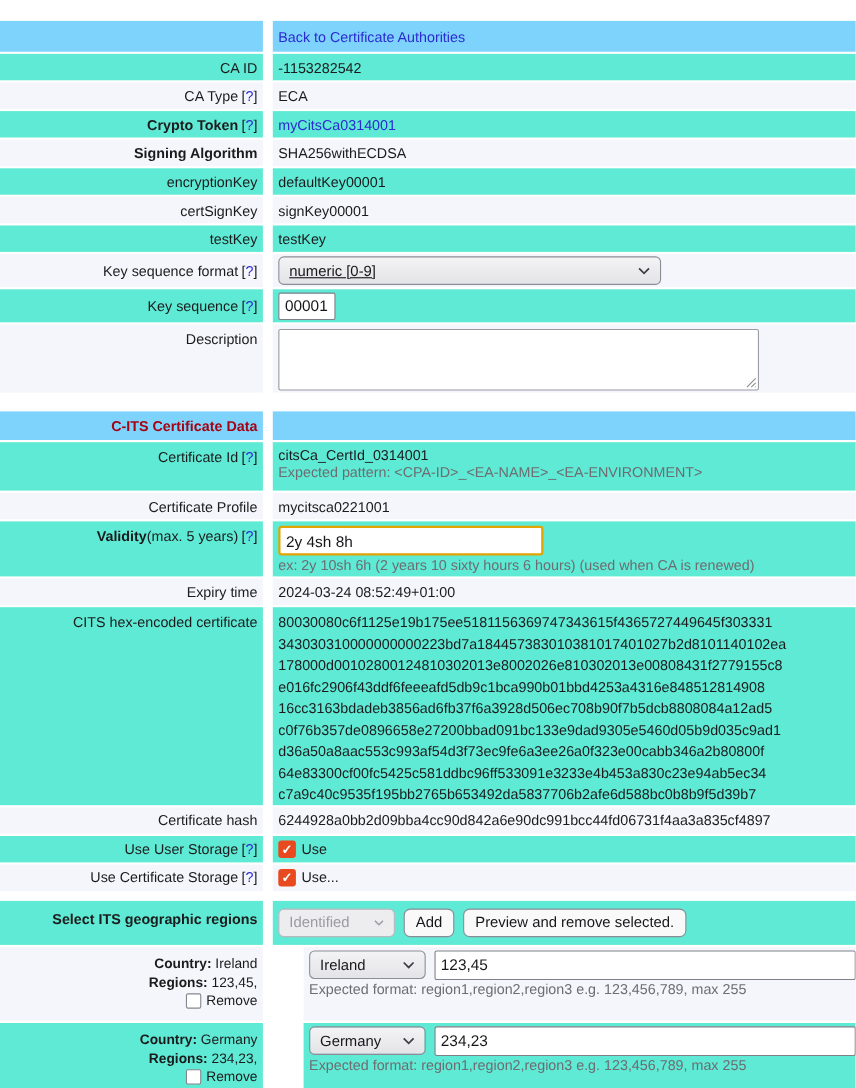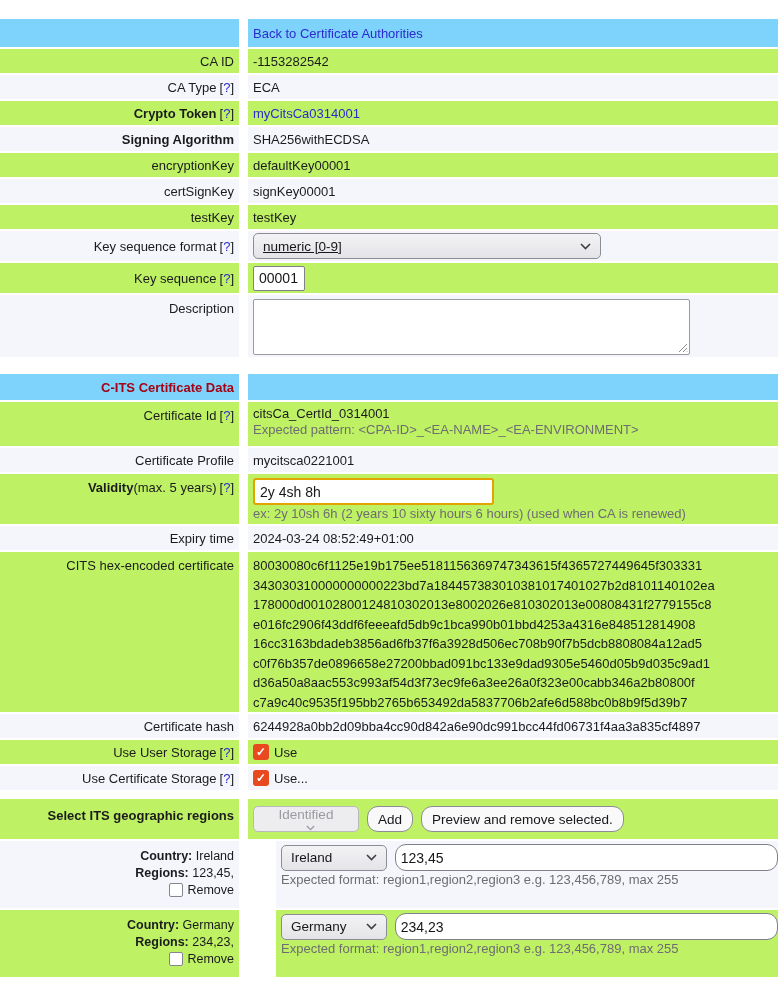--- a/index.html
+++ b/index.html
@@ -17,21 +17,21 @@
   .lbl {
     flex: 0 0 239px; width: 239px;
     display: flex; align-items: center; justify-content: flex-end;
     text-align: right; padding: 0 5px 0 4px;
   }
   .val {
     flex: 1 1 auto; margin-left: 9px; min-width: 0;
     display: flex; align-items: center; padding-left: 5px;
   }
   .bg-beige .lbl, .bg-beige .val { background: #7dd3fc; }
-  .bg-blue  .lbl, .bg-blue  .val { background: #bef264; }
+  .bg-blue  .lbl, .bg-blue  .val { background: #5eead4; }
   .bg-light .lbl, .bg-light .val { background: #f5f6fc; }
 
   .h24 { height: 24px; } .h26 { height: 26px; } .h28 { height: 28px; }
   .h30 { height: 30px; } .h40 { height: 40px; } .h44 { height: 44px; }
   .h50 { height: 50px; } .h62 { height: 62px; } .h67 { height: 67px; gap: 28px; }
 
   .vtop .lbl { align-items: flex-start; padding-top: 6px; }
   .vtop .val { display: block; padding-top: 4px; }
 
   .b { font-weight: 700; }
@@ -44,21 +44,21 @@
   
   .sel {
     display: inline-flex; align-items: center; justify-content: space-between;
     background: linear-gradient(#f3f3f5, #e4e4e8);
     border: 1px solid #8c8c96; border-radius: 5px;
     height: 26px; padding: 0 9px; cursor: pointer; font-size: 13.5px;
     color: #17171a;
   }
   .sel-wide { width: 348px; text-decoration: underline; }
   .sel-country { width: 128px; }
-  .sel-disabled { width: 106px; background: #ededf0; border-color: #b8b8bf; color: #9a9aa1; cursor: default; flex-direction: column; }
+  .sel-disabled { width: 106px; background: #ededf0; border-color: #b8b8bf; color: #9a9aa1; cursor: default; }
   .sel-disabled svg path { stroke: #9a9aa1; }
   .chev { margin-left: 8px; flex: 0 0 auto; }
 
   .btn {
     display: inline-flex; align-items: center; justify-content: center;
     background: #f9f9fa; border: 1px solid #8c8c96; border-radius: 6px;
     height: 26px; padding: 0 10px; cursor: pointer; font-size: 13.5px;
     font-family: inherit; color: #17171a; white-space: nowrap;
   }
 
@@ -88,21 +88,21 @@
   }
   .cbx::after { content: "\2713"; }
   .cbx-empty {
     display: inline-block; width: 14px; height: 14px;
     background: #fff; border: 1px solid #85858f; border-radius: 2px;
     cursor: pointer; margin-right: 4px; vertical-align: -3px;
   }
 
   .hex { line-height: 19.5px; padding-top: 2px; word-break: break-all; }
   .ctrl-line { display: flex; align-items: center; }
-  .ctrl-line > * + * { margin-left: 8px; border-radius: 11px; }
+  .ctrl-line > * + * { margin-left: 8px; }
 
   
   .geo .lbl { display: block; text-align: right; padding-top: 7px; font-size: 12.5px; line-height: 17px; }
   .geo .val { display: block; padding-top: 3px; }
   .geo { overflow: hidden; }
 
   .regions-toolbar .lbl { align-items: flex-start; padding-top: 9px; }
   .mt17 { margin-top: 17px; }
   .mt9 { margin-top: 9px; }
 </style>
@@ -278,20 +278,21 @@
           <span>CITS hex-encoded certificate</span>
         </div>
       <div class="val hex">
         <div>80030080c6f1125e19b175ee5181156369747343615f4365727449645f303331</div>
         <div>343030310000000000223bd7a184457383010381017401027b2d8101140102ea</div>
         <div>178000d00102800124810302013e8002026e810302013e00808431f2779155c8</div>
         <div>e016fc2906f43ddf6feeeafd5db9c1bca990b01bbd4253a4316e848512814908</div>
         <div>16cc3163bdadeb3856ad6fb37f6a3928d506ec708b90f7b5dcb8808084a12ad5</div>
         <div>c0f76b357de0896658e27200bbad091bc133e9dad9305e5460d05b9d035c9ad1</div>
         <div>d36a50a8aac553c993af54d3f73ec9fe6a3ee26a0f323e00cabb346a2b80800f</div>
+        <div>64e83300cf00fc5425c581ddbc96ff533091e3233e4b453a830c23e94ab5ec34</div>
         <div>c7a9c40c9535f195bb2765b653492da5837706b2afe6d588bc0b8b9f5d39b7</div>
       </div>
     </div>
 
     <div class="row bg-light h24">
       <div class="lbl">
           <span>Certificate hash</span>
         </div>
       <div class="val">
           <span>6244928a0bb2d09bba4cc90d842a6e90dc991bcc44fd06731f4aa3a835cf4897</span>

